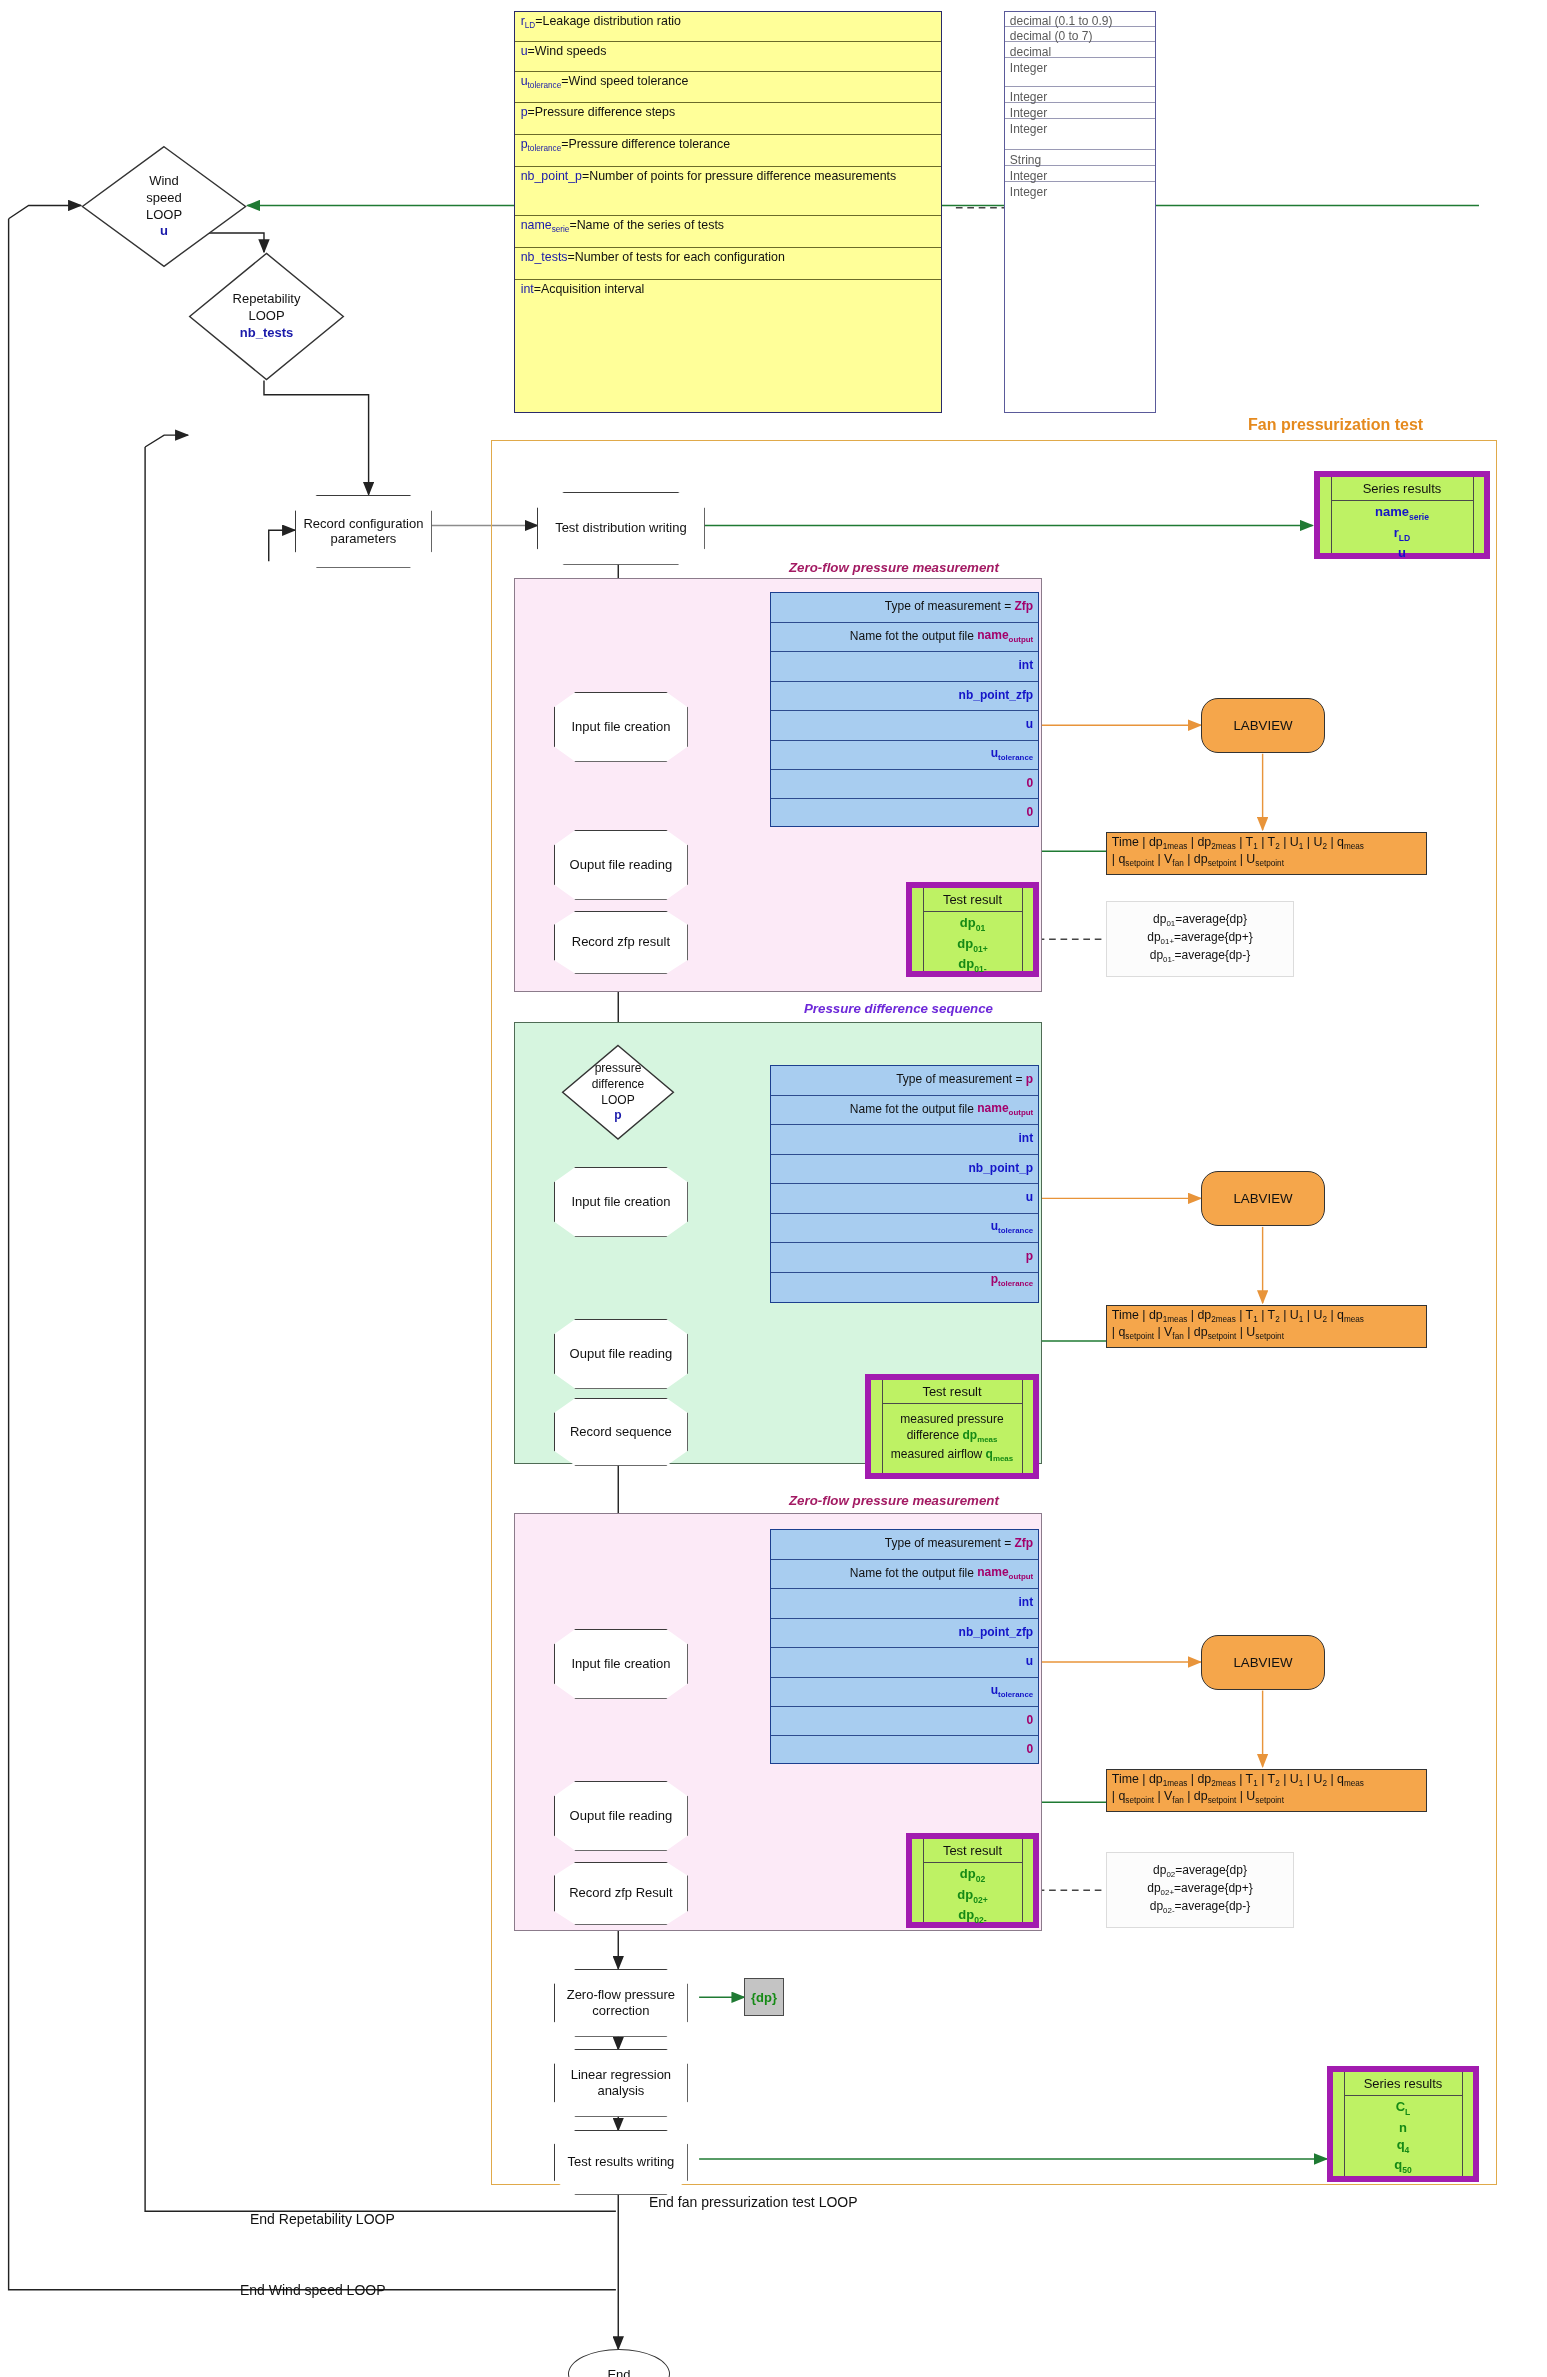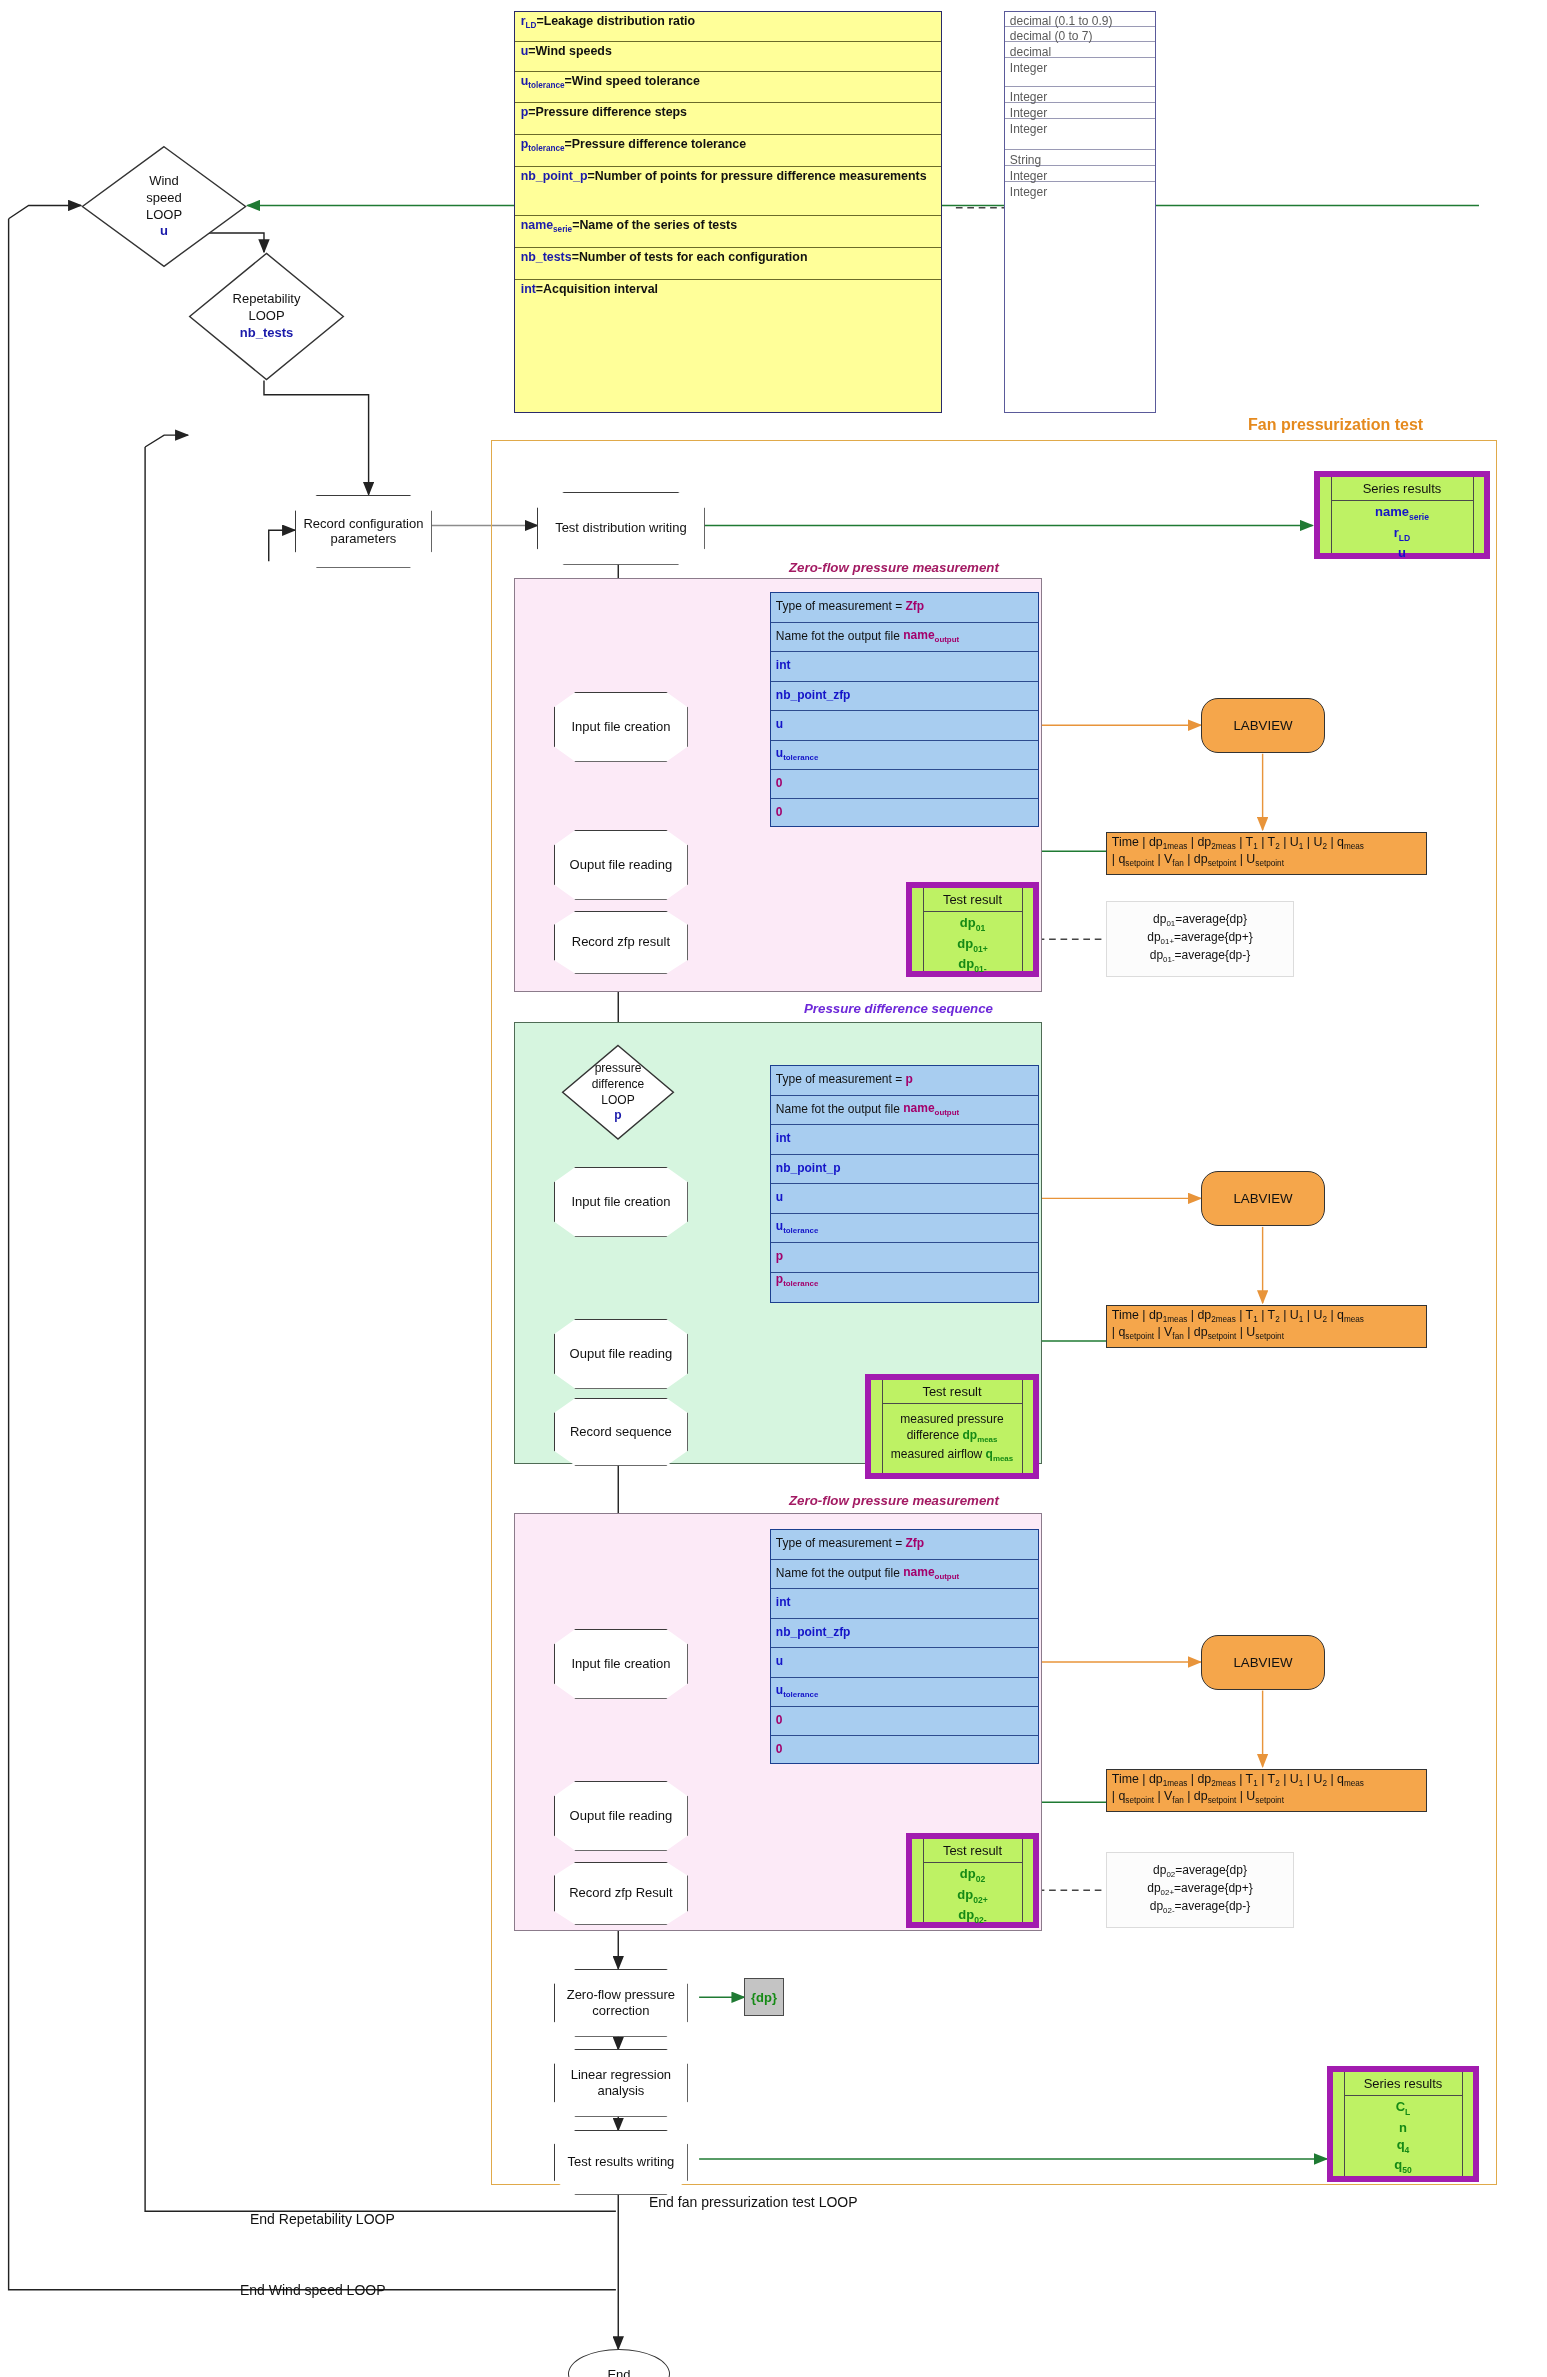--- a/index.html
+++ b/index.html
@@ -4,21 +4,21 @@
 <style>
   html,body{margin:0;padding:0;background:#ffffff;}
   body{font-family:"Liberation Sans", sans-serif;}
   #root{position:relative;width:1548px;height:2401px;background:#fff;overflow:hidden;}
 
   .abs{position:absolute;box-sizing:border-box;}
 
   
   .ptable{border:1px solid #2a2a6a;background:#ffff99;}
   .prow{border-bottom:0.5px solid #6b6b2a;padding:2.9px 4.8px 2.9px 5.7px;
-        font-size:12.4px;color:#111;font-weight:bold;line-height:1.25;box-sizing:border-box;}
+        font-size:12.4px;color:#111;font-weight:normal;line-height:1.25;box-sizing:border-box;}
   .prow:last-child{border-bottom:none;}
   .prow .v{color:#1a1aaa;}
   .ttable{border:0.5px solid #5a5a9a;background:#ffffff;}
   .trow{border-bottom:0.5px solid #9a9ab5;padding:2.9px 3.8px 2.9px 4.8px;font-size:12px;
         color:#5a5a5a;box-sizing:border-box;line-height:1.2;}
   .trow:last-child{border-bottom:none;}
 
   
   .oct{background:#fff;border:1px solid #3a3a3a;
        clip-path:polygon(16% 0,84% 0,100% 22%,100% 78%,84% 100%,16% 100%,0 78%,0 22%);
@@ -47,21 +47,21 @@
   .region-green{background:#d6f5df;border:1px solid #4f6b55;}
 
   .regtitle{position:absolute;font-style:italic;font-weight:bold;font-size:13.3px;}
   .regtitle.pink{color:#a31a63;}
   .regtitle.green{color:#6d28d9;}
   .regtitle.orange{color:#e58a1e;font-size:16px;font-style:normal;}
 
   
   .btable{border:1px solid #1c3f8f;background:#a8cdf0;}
   .brow{border-bottom:0.5px solid #2d4c8f;padding:1.9px 4.8px;font-size:12px;
-        color:#111;box-sizing:border-box;line-height:1.15;display:flex;align-items:center;}
+        color:#111;box-sizing:border-box;line-height:1.15;display:flex;align-items:center;justify-content:flex-end;}
   .brow:last-child{border-bottom:none;}
   .brow .blue{color:#1414c8;font-weight:bold;}
   .brow .mag{color:#a3006b;font-weight:bold;}
   sub{font-size:.66em;}
 
   
   .gbox{background:#bef264;border:6px solid #a21caf;display:flex;}
   .gbox .lcol{width:10.5px;border-right:0.5px solid #4a4a4a;}
   .gbox .rcol{width:10.5px;border-left:0.5px solid #4a4a4a;}
   .gbox .mid{flex:1;display:flex;flex-direction:column;}

